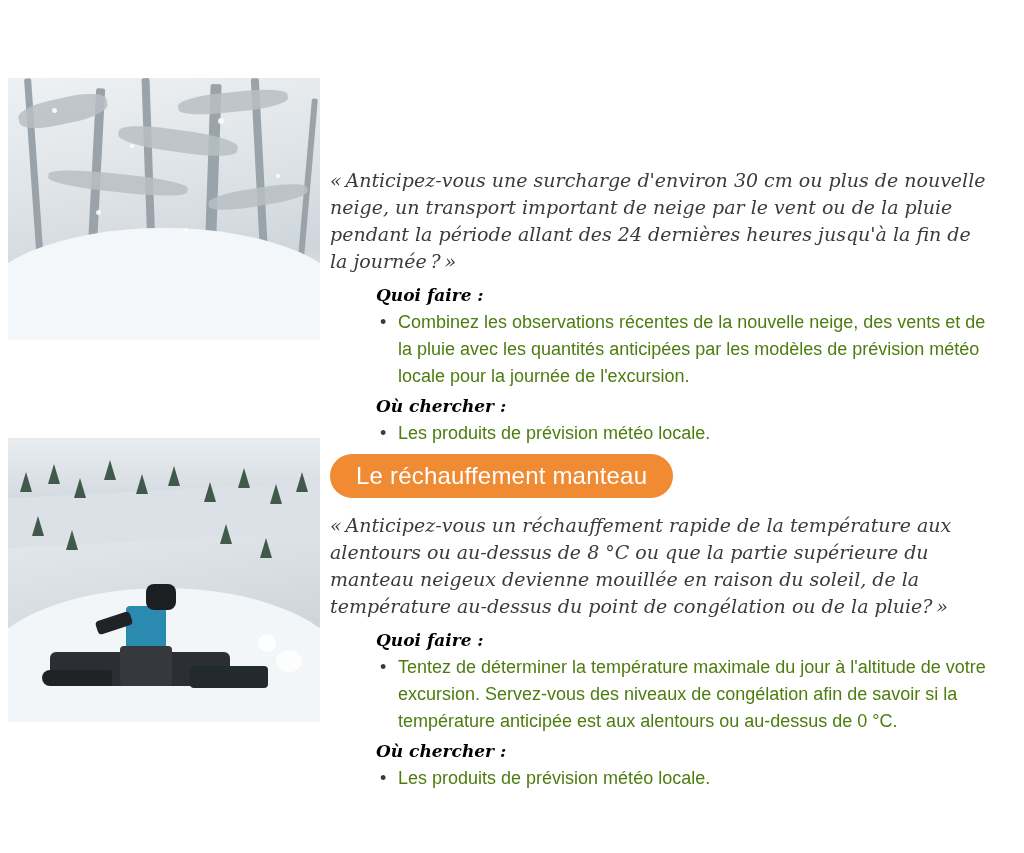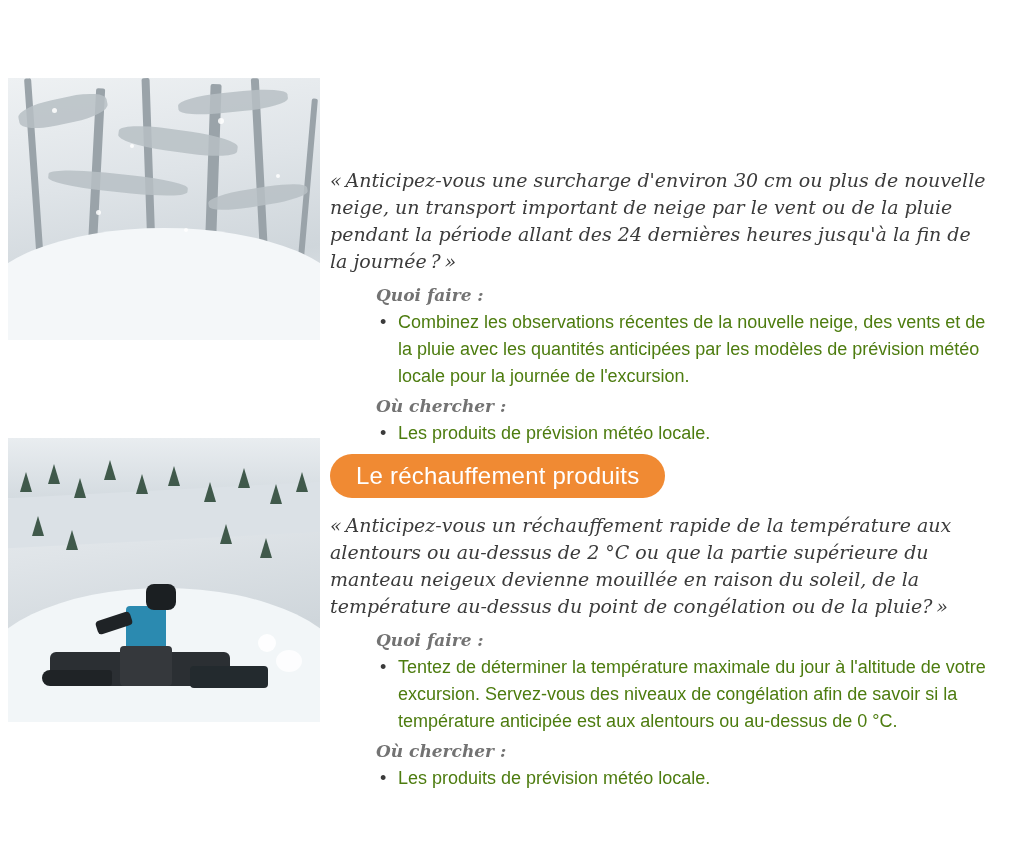--- a/index.html
+++ b/index.html
@@ -114,21 +114,21 @@
     font-size: 19px;
     line-height: 27px;
     color: #3b3b3b;
     margin: 0 0 10px 0;
   }
   .sublabel {
     font-family: "DejaVu Serif", serif;
     font-weight: bold;
     font-style: italic;
     font-size: 17px;
-    color: #737373;
+    color: #000000;
     margin: 6px 0 4px 46px;
   }
   ul.bullets {
     list-style: none;
     margin: 0 0 4px 0;
     padding: 0 0 0 46px;
   }
   ul.bullets li {
     position: relative;
     font-size: 18px;
@@ -224,25 +224,25 @@
       <div class="sled-body" style="left:182px; top:228px; width:78px; height:22px; border-radius:4px; background:#232a2e;"></div>
       <div class="rider-part" style="left:118px; top:168px; width:40px; height:48px; background:#2b8ab0;"></div>
       <div class="rider-part" style="left:138px; top:146px; width:30px; height:26px; background:#1b1f22; border-radius:8px;"></div>
       <div class="rider-part" style="left:112px; top:208px; width:52px; height:40px; background:#35383c;"></div>
       <div class="rider-part" style="left:88px;  top:178px; width:36px; height:14px; background:#1f2326; transform:rotate(-18deg);"></div>
       <div class="flake" style="left:250px; top:196px; width:18px; height:18px; opacity:.9;"></div>
       <div class="flake" style="left:268px; top:212px; width:26px; height:22px; opacity:.8;"></div>
     </div>
 
     <div class="pill" id="pill-rechauffement">
-      <span>Le réchauffement produits</span>
+      <span>Le réchauffement manteau</span>
     </div>
 
     <div class="textcol" id="text-rechauffement">
-      <p class="quote">« Anticipez-vous un réchauffement rapide de la température aux alentours ou au-dessus de 2 °C ou que la partie supérieure du manteau neigeux devienne mouillée en raison du soleil, de la température au-dessus du point de congélation ou de la pluie? »</p>
+      <p class="quote">« Anticipez-vous un réchauffement rapide de la température aux alentours ou au-dessus de 8 °C ou que la partie supérieure du manteau neigeux devienne mouillée en raison du soleil, de la température au-dessus du point de congélation ou de la pluie? »</p>
 
       <div class="sublabel">Quoi faire :</div>
       <ul class="bullets">
         <li>Tentez de déterminer la température maximale du jour à l'altitude de votre excursion. Servez-vous des niveaux de congélation afin de savoir si la température anticipée est aux alentours ou au-dessus de 0 °C.</li>
       </ul>
 
       <div class="sublabel">Où chercher :</div>
       <ul class="bullets">
         <li>Les produits de prévision météo locale.</li>
       </ul>

